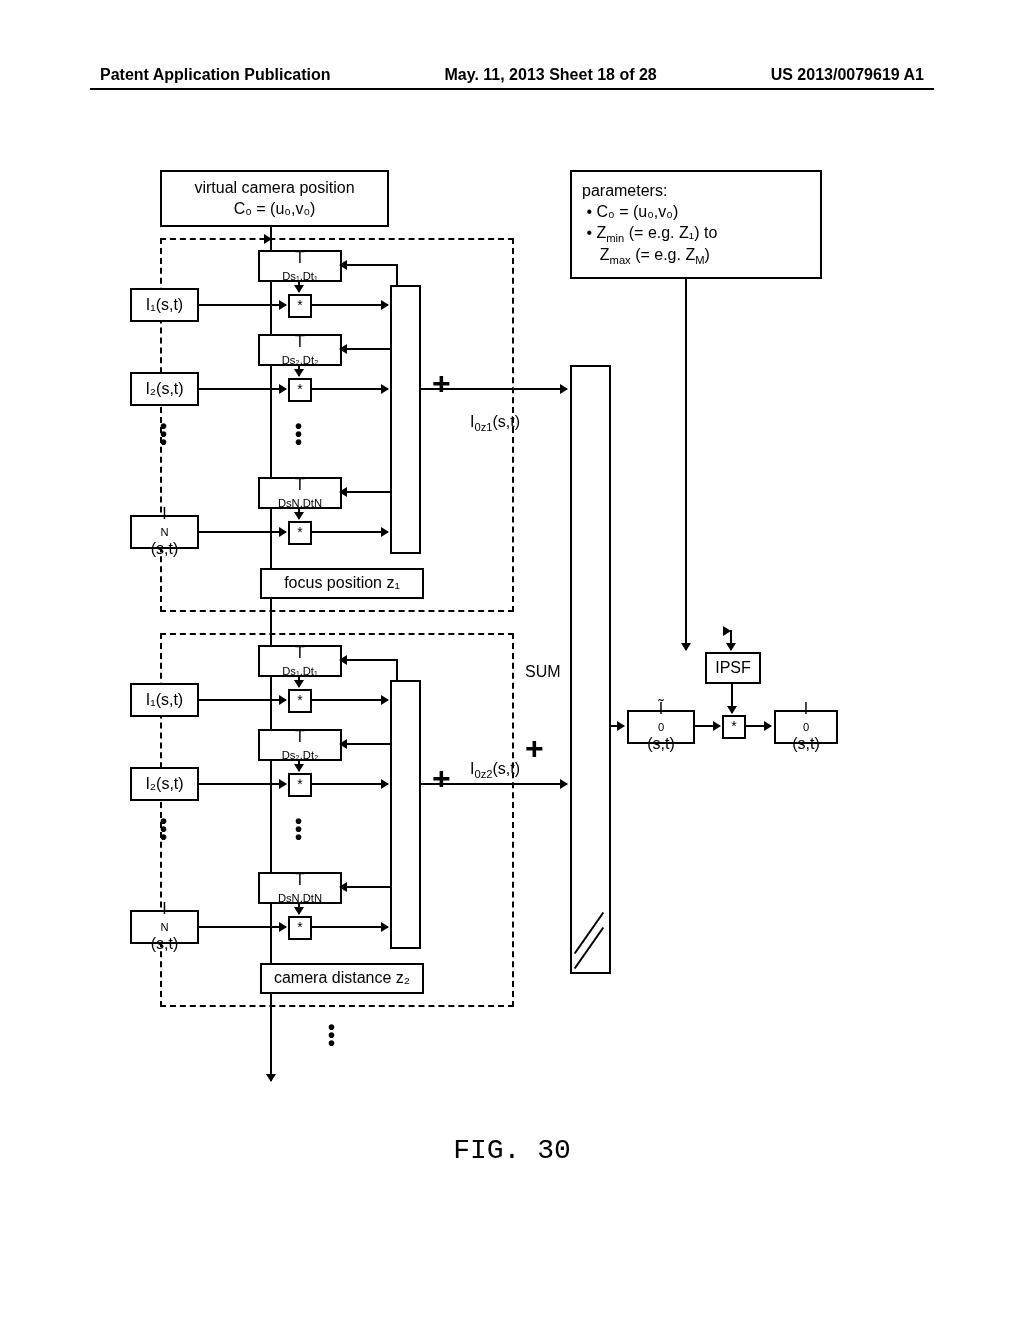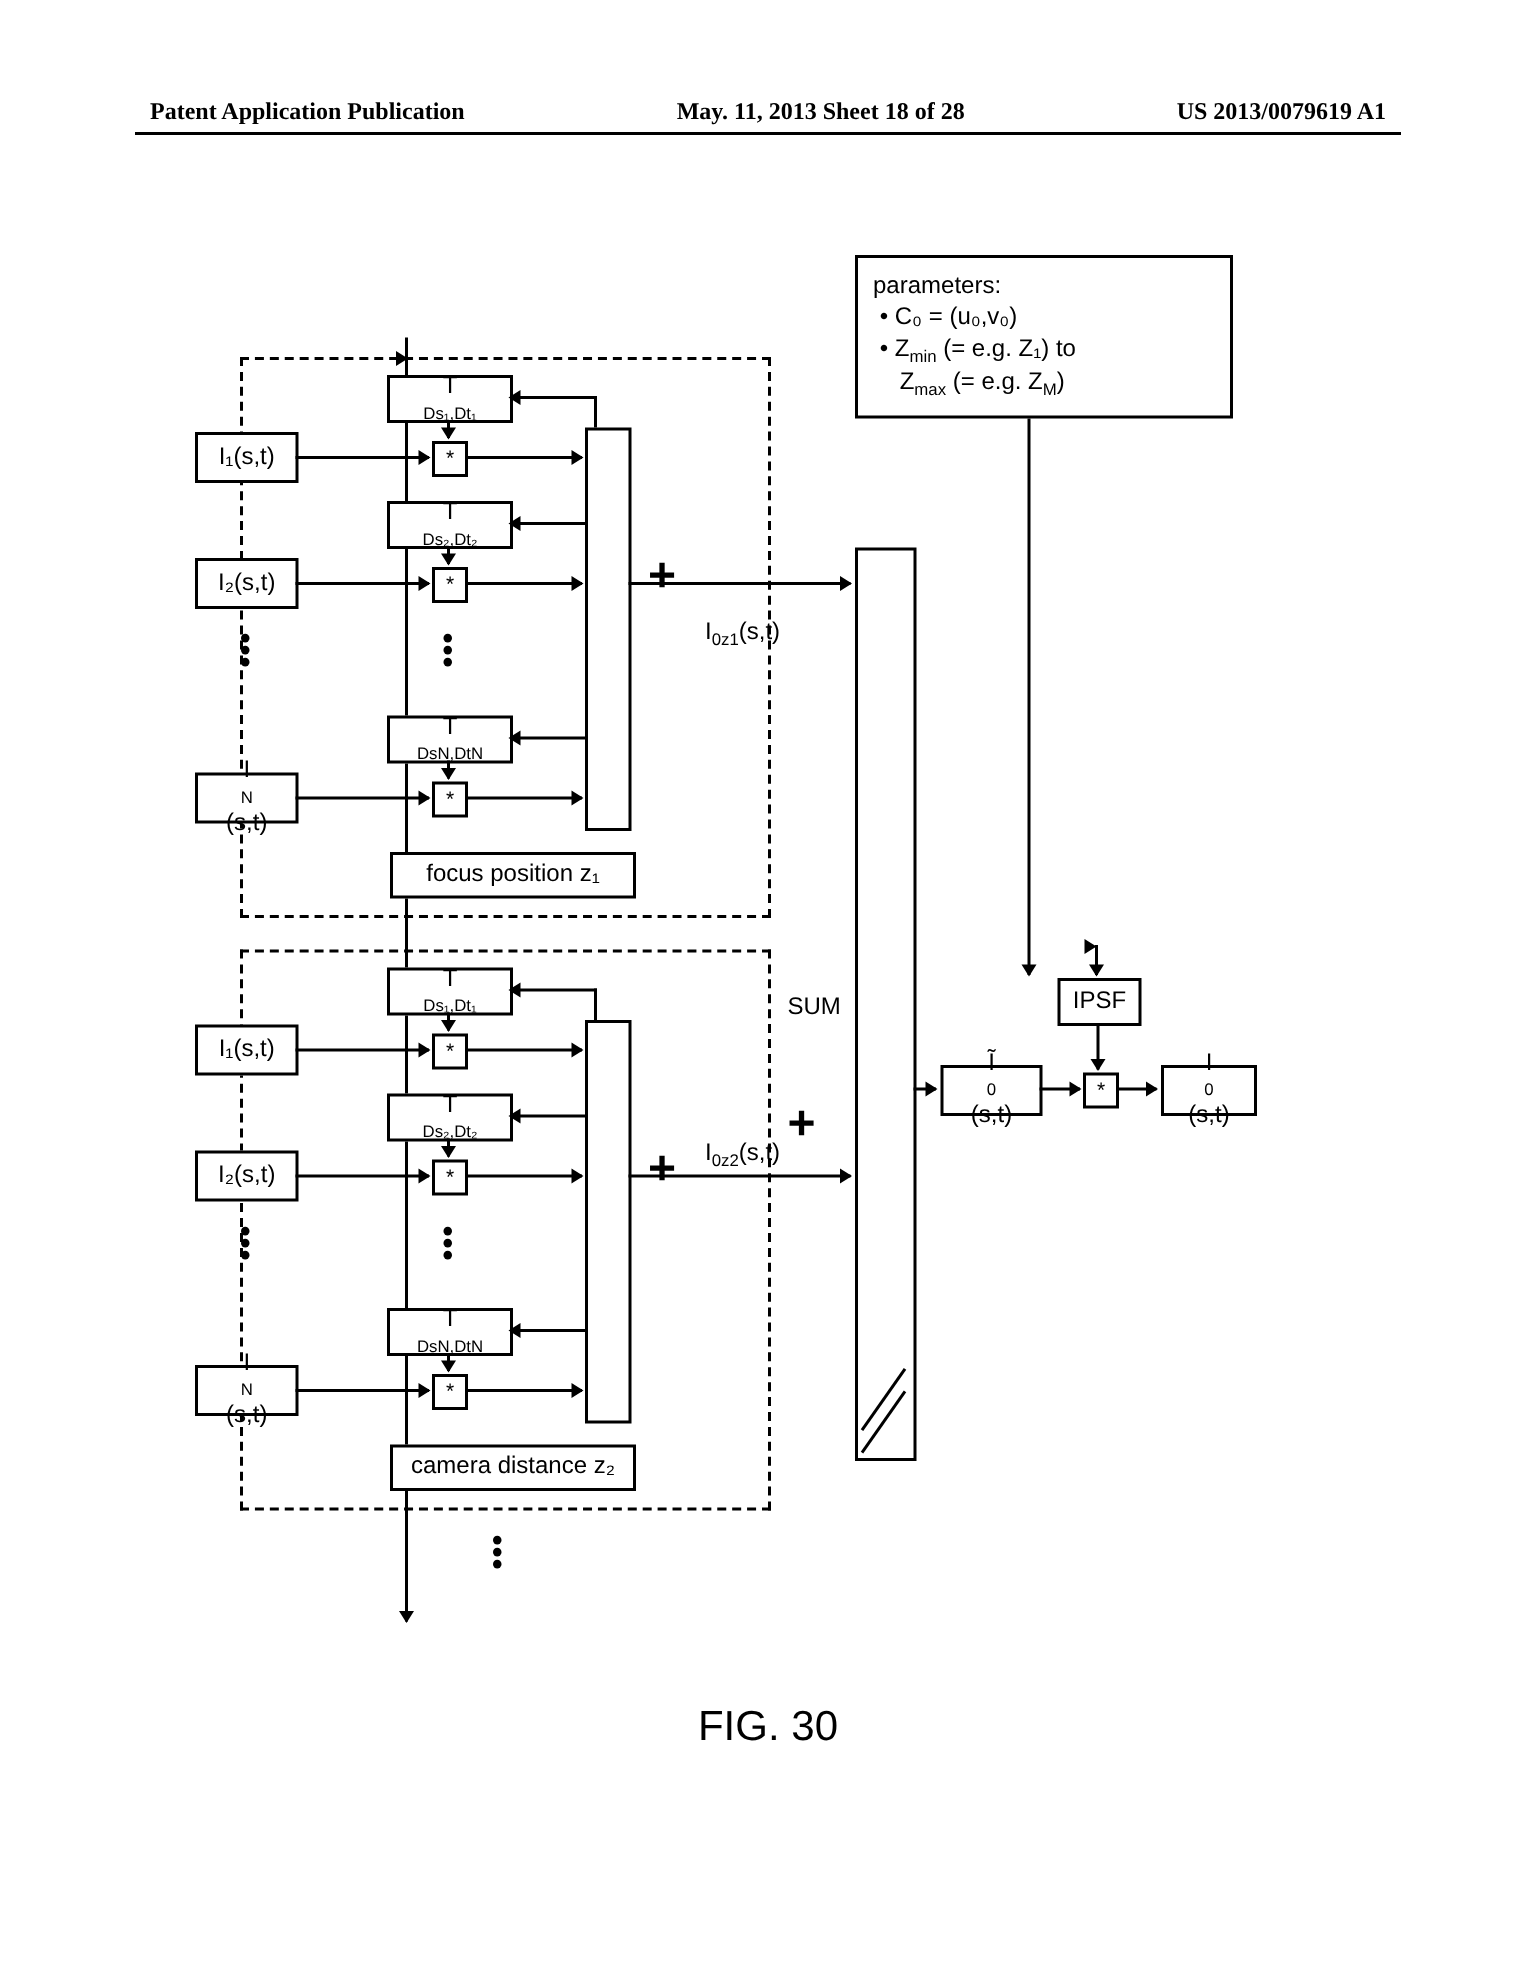--- a/index.html
+++ b/index.html
@@ -14,21 +14,21 @@
   .header {
     position: absolute;
     top: 66px;
     left: 0;
     right: 0;
     padding: 0 100px;
     display: flex;
     justify-content: space-between;
     font-size: 16px;
     font-weight: bold;
-    font-family: Liberation Serif, serif;
+    font-family: Liberation Sans, sans-serif;
   }
   .header-line {
     position: absolute;
     top: 88px;
     left: 90px;
     right: 90px;
     border-bottom: 2px solid #000;
   }
   .diagram {
     position: absolute;
@@ -129,21 +129,21 @@
     font-weight: bold;
   }
   .tall-rect {
     position: absolute;
     border: 2px solid #000;
     background: #fff;
   }
   .fig-caption {
     position: absolute;
     font-size: 28px;
-    font-family: Liberation Sans, sans-serif;
+    font-family: Liberation Mono, monospace;
     text-align: center;
   }
   sub { font-size: 0.7em; }
   .slash {
     position: absolute;
     width: 50px;
     height: 2px;
     background: #000;
     transform-origin: center;
   }
@@ -153,20 +153,24 @@
 
 <div class="header">
   <span>Patent Application Publication</span>
   <span>May. 11, 2013  Sheet 18 of 28</span>
   <span>US 2013/0079619 A1</span>
 </div>
 <div class="header-line"></div>
 
 <div class="diagram">
 
+  <div class="box" style="left:30px; top:0px; width:225px; height:53px;">
+    <div>virtual camera position</div>
+    <div>C₀ = (u₀,v₀)</div>
+  </div>
 
   <div class="box left-align" style="left:440px; top:0px; width:228px; height:93px;">
     <div>parameters:</div>
     <div>&nbsp;•&nbsp;<span>C₀ = (u₀,v₀)</span></div>
     <div>&nbsp;•&nbsp;<span>Z</span><sub>min</sub><span> (= e.g. Z₁) to</span></div>
     <div>&nbsp;&nbsp;&nbsp;&nbsp;<span>Z</span><sub>max</sub><span> (= e.g. Z</span><sub>M</sub><span>)</span></div>
   </div>
 
   <div class="arrow-v down" style="left:140px; top:55px; height:856px;"></div>
 

